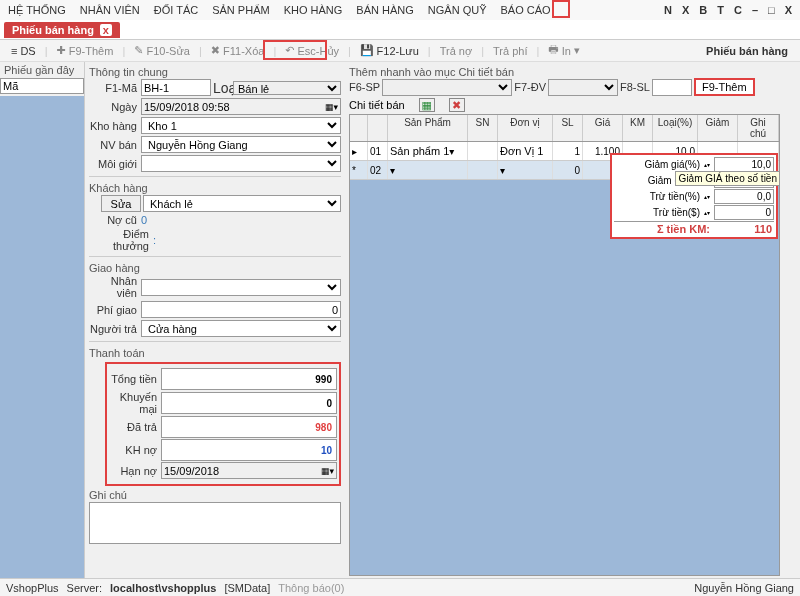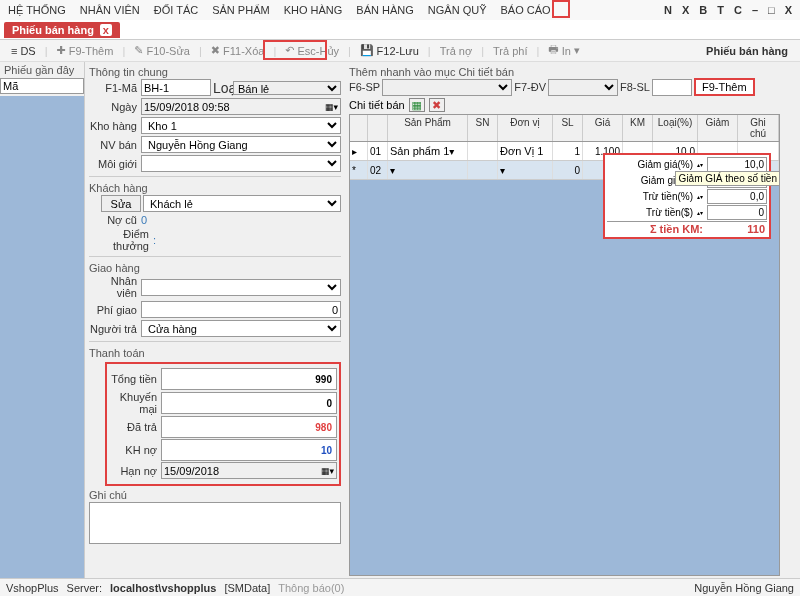--- a/index.html
+++ b/index.html
@@ -56,32 +56,32 @@
 
 .ghichu { flex: 1; }
 .ghichu textarea { width: 100%; height: 42px; border: 1px solid #999; resize: none; }
 
 .rightcol { flex: 1; display: flex; flex-direction: column; padding: 2px 20px 2px 4px; position: relative; }
 .quickadd { display: flex; align-items: center; gap: 2px; margin-bottom: 2px; flex-wrap: nowrap; }
 .quickadd .qlbl { color: #333; white-space: nowrap; }
 .quickadd .qinp { border: 1px solid #999; height: 17px; }
 .quickadd .f9btn { border: 2px solid #e04040; padding: 1px 6px; background: #fff; }
 
-.detail-hdr { display: flex; align-items: center; gap: 4px; margin-bottom: 2px; }
+.detail-hdr { display: flex; align-items: center; gap: 14px; margin-bottom: 2px; }
 .detail-hdr .ico { width: 16px; height: 14px; border: 1px solid #888; display: inline-flex; align-items: center; justify-content: center; }
 
 .gridwrap { flex: 1; border: 1px solid #999; background: #9db8d8; position: relative; overflow: hidden; }
 .grid-head { display: flex; background: #f0f0f0; border-bottom: 1px solid #999; }
 .gh { border-right: 1px solid #ccc; padding: 2px 3px; text-align: center; color: #333; font-size: 10px; }
 .grid-row { display: flex; background: #fff; border-bottom: 1px solid #ccc; }
 .grid-row.active { background: #d8e4f0; }
 .gc { border-right: 1px solid #ddd; padding: 1px 2px; font-size: 10px; height: 18px; display: flex; align-items: center; }
 .gc.r { justify-content: flex-end; }
 
-.km-panel { position: absolute; top: 38px; right: 8px; width: 168px; border: 2px solid #e04040; background: #fff; padding: 2px; }
+.km-panel { position: absolute; top: 38px; right: 1px; width: 168px; border: 2px solid #e04040; background: #fff; padding: 2px; }
 .km-row { display: flex; align-items: center; margin-bottom: 1px; }
 .km-row .klbl { flex: 1; text-align: right; padding-right: 4px; font-size: 10px; }
 .km-row .kinp { width: 60px; border: 1px solid #999; text-align: right; padding: 0 2px; height: 15px; font-size: 10px; }
 .km-row .spin { width: 10px; display: flex; flex-direction: column; font-size: 6px; line-height: 6px; }
 .km-total { display: flex; border-top: 1px solid #999; padding-top: 1px; }
 .km-total .klbl { flex: 1; text-align: right; font-weight: bold; color: #d04040; padding-right: 4px; }
 .km-total .kval { width: 60px; text-align: right; font-weight: bold; color: #d04040; padding-right: 2px; }
 .tooltip { position: absolute; top: 56px; right: -2px; background: #ffffe0; border: 1px solid #999; padding: 1px 3px; font-size: 10px; }
 
 .statusbar { position: absolute; bottom: 0; left: 0; right: 0; height: 18px; background: #f4f4f4; border-top: 1px solid #ccc; display: flex; align-items: center; padding: 0 6px; gap: 8px; color: #333; }

